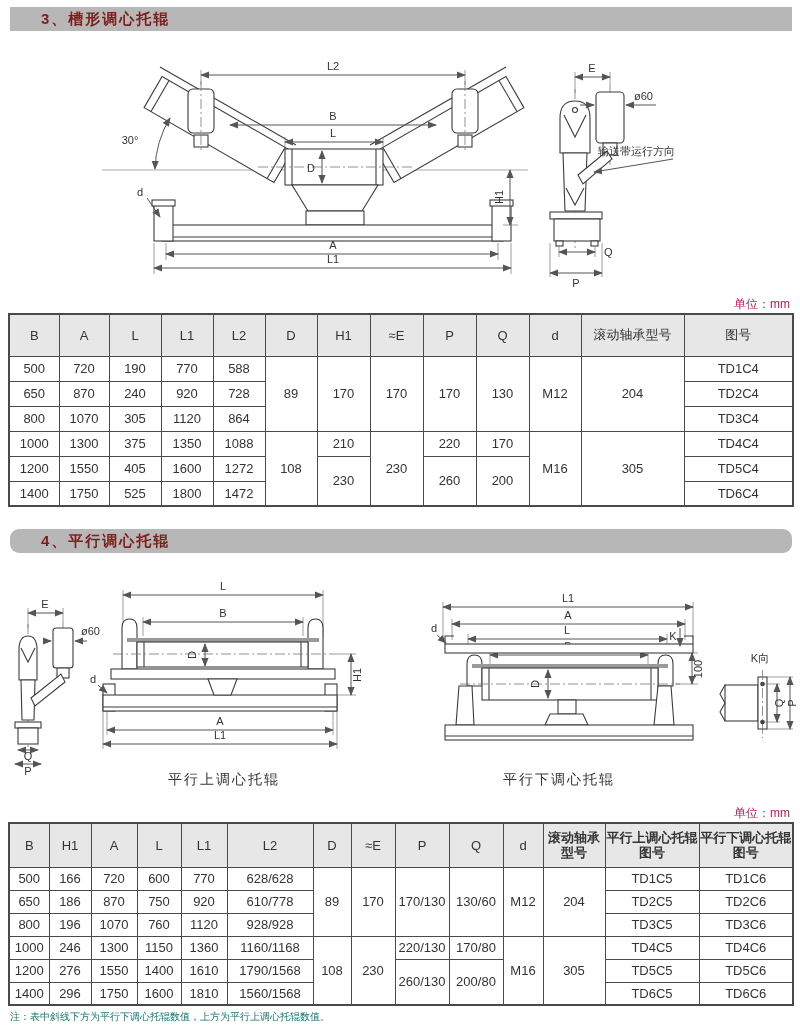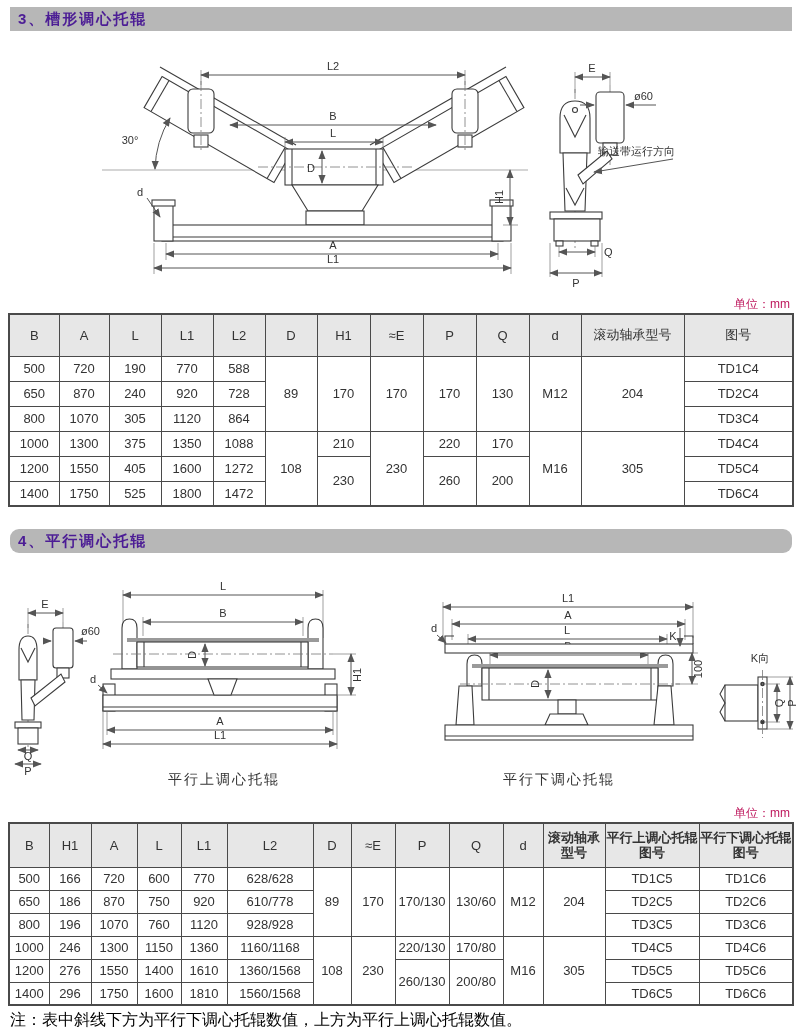--- a/index.html
+++ b/index.html
@@ -1,33 +1,33 @@
 <!DOCTYPE html>
 <html><head>
 <meta charset="utf-8">
 <style>
   html,body{margin:0;padding:0;background:#fff;}
   .page{position:relative;width:800px;height:1033px;background:#fff;overflow:hidden;
         font-family:"Liberation Sans",sans-serif;color:#333;}
   .secbar{position:absolute;left:10px;width:782px;height:24px;background:#b7b7b7;
-          color:#4c1d95;font-weight:bold;font-size:15px;line-height:24px;
-          padding-left:8px;box-sizing:border-box;letter-spacing:2px;}
+          color:#7f1d1d;font-weight:bold;font-size:15px;line-height:24px;
+          padding-left:31px;box-sizing:border-box;letter-spacing:2px;}
   #sec3bar{top:7px;} #sec4bar{top:529px;border-radius:9px;}
   .unit{position:absolute;right:10px;font-size:12px;color:#be185d;}
   #unit1{top:296px;} #unit2{top:805px;}
   table{position:absolute;left:8px;border-collapse:collapse;table-layout:fixed;
         font-size:13px;color:#333;background:#fff;border:2px solid #4a4a4a;}
   #table1{top:313px;width:784px;} #table2{top:822px;width:784px;}
   td,th{border:1px solid #4a4a4a;text-align:center;vertical-align:middle;
         padding:0;font-weight:normal;overflow:hidden;}
   thead th{background:#e7e7e7;}
   #table1 thead tr{height:42px;} #table1 tbody tr{height:25px;}
   #table2 thead tr{height:44px;} #table2 tbody tr{height:23px;}
   .h2l span{display:block;line-height:15px;font-weight:bold;}
-  .note{position:absolute;left:10px;top:1010px;font-size:16px;color:#000000;}
+  .note{position:absolute;left:10px;top:1010px;font-size:10px;color:#0f766e;}
   .caption{position:absolute;font-size:14px;color:#333;letter-spacing:2px;}
   #cap-upper{left:168px;top:771px;} #cap-lower{left:503px;top:771px;}
   svg{position:absolute;overflow:visible;}
   #svg1{left:100px;top:45px;} #svg2{left:530px;top:45px;}
   #svg3{left:15px;top:578px;} #svg4{left:430px;top:582px;}
   svg text{font-size:11px;fill:#333;font-family:"Liberation Sans",sans-serif;}
   .dim{stroke:#555;stroke-width:1;fill:none;}
   .ext{stroke:#777;stroke-width:0.7;fill:none;}
   .geo{stroke:#3c3c3c;stroke-width:1.1;fill:#fff;}
   .geoN{stroke:#3c3c3c;stroke-width:1.1;fill:none;}
@@ -491,21 +491,21 @@
         <td rowspan="3">305</td>
         <td>TD4C5</td>
         <td>TD4C6</td>
       </tr>
       <tr>
         <td>1200</td>
         <td>276</td>
         <td>1550</td>
         <td>1400</td>
         <td>1610</td>
-        <td>1360/1568</td>
+        <td>1790/1568</td>
         <td rowspan="2">260/130</td>
         <td rowspan="2">200/80</td>
         <td>TD5C5</td>
         <td>TD5C6</td>
       </tr>
       <tr>
         <td>1400</td>
         <td>296</td>
         <td>1750</td>
         <td>1600</td>

